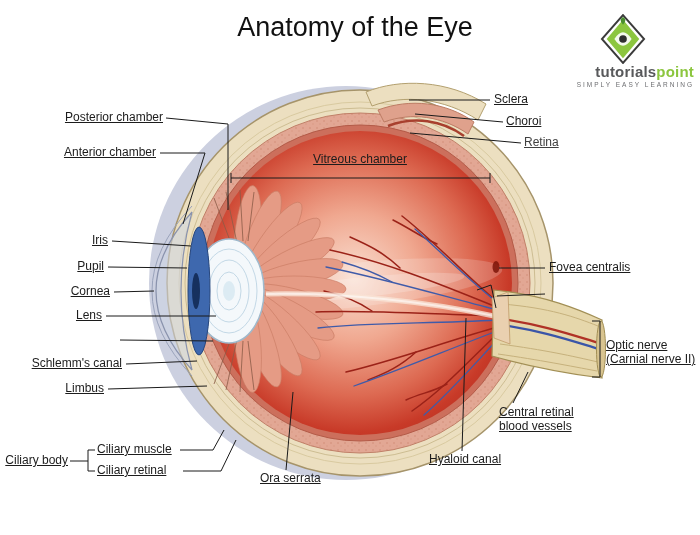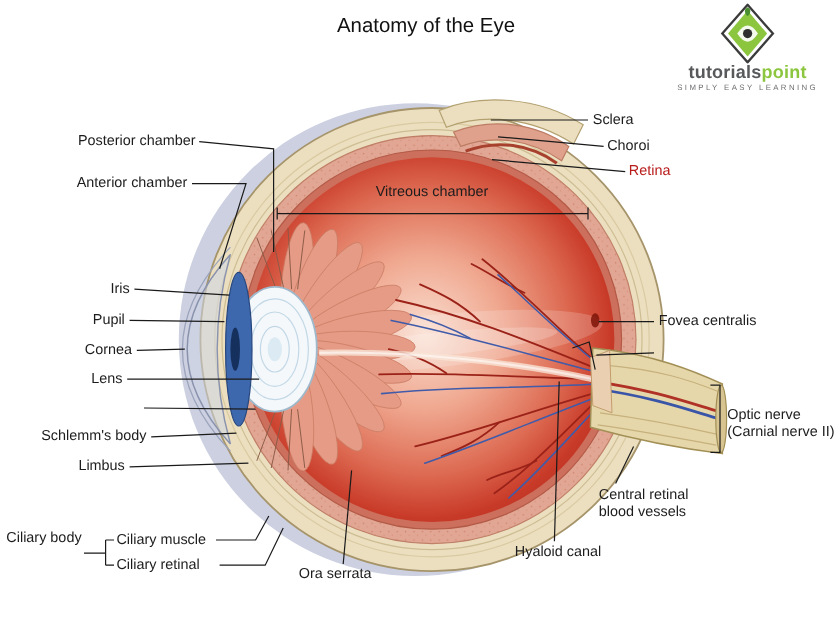--- a/index.html
+++ b/index.html
@@ -1,25 +1,25 @@
 <!DOCTYPE html>
 <html><head>
 <meta charset="utf-8">
 <style>
   html,body{margin:0;padding:0;background:#ffffff;}
   .stage{position:relative;width:700px;height:535px;background:#ffffff;overflow:hidden;
          font-family:"Liberation Sans",sans-serif;}
   .title{position:absolute;top:12px;left:355px;transform:translateX(-50%);
-         font-size:17px;color:#111;white-space:nowrap;}
+         font-size:27px;color:#111;white-space:nowrap;}
   .art{position:absolute;top:0;left:0;}
   .lbl{position:absolute;font-size:12px;color:#1c1c1c;white-space:nowrap;
-       transform:translateY(-50%);}
+       transform:translateY(-50%);text-decoration:underline;}
   .lbl.c{transform:translate(-50%,-50%);text-align:center;}
   .lbl.two{transform:none;line-height:14px;}
-  .logo{position:absolute;top:3px;left:552px;width:142px;text-align:center;}
+  .logo{position:absolute;top:14px;left:552px;width:142px;text-align:right;}
   .logo .icon{display:block;margin:0 auto;}
   .logo .brand{font-size:15px;font-weight:bold;letter-spacing:0.2px;line-height:15px;}
   .logo .brand .g1{color:#58595b;}
   .logo .brand .g2{color:#8cc63f;}
   .logo .tagline{font-size:6.5px;letter-spacing:2px;color:#6d6e71;margin-top:2px;}
 </style>
 </head>
 <body>
 
 <div class="stage">
@@ -192,38 +192,38 @@
     </div>
     <div class="tagline">SIMPLY EASY LEARNING</div>
   </div>
 
   <div class="lbl" style="top:117px;right:537px">Posterior chamber</div>
   <div class="lbl" style="top:152px;right:544px">Anterior chamber</div>
   <div class="lbl" style="top:240px;right:592px">Iris</div>
   <div class="lbl" style="top:266px;right:596px">Pupil</div>
   <div class="lbl" style="top:291px;right:590px">Cornea</div>
   <div class="lbl" style="top:315px;right:598px">Lens</div>
-  <div class="lbl" style="top:363px;right:578px">Schlemm's body</div>
+  <div class="lbl" style="top:363px;right:578px">Schlemm's canal</div>
   <div class="lbl" style="top:388px;right:596px">Limbus</div>
-  <div class="lbl" style="top:448px;right:632px">Ciliary body</div>
+  <div class="lbl" style="top:460px;right:632px">Ciliary body</div>
   <div class="lbl" style="top:449px;left:97px">Ciliary muscle</div>
   <div class="lbl" style="top:470px;left:97px">Ciliary retinal</div>
 
   <div class="lbl c" style="top:159px;left:360px">Vitreous chamber</div>
   <div class="lbl" style="top:99px;left:494px">Sclera</div>
   <div class="lbl" style="top:121px;left:506px">Choroi</div>
-  <div class="lbl" style="top:142px;left:524px;color:#b91c1c">Retina</div>
+  <div class="lbl" style="top:142px;left:524px;color:#404040">Retina</div>
   <div class="lbl" style="top:267px;left:549px">Fovea centralis</div>
 
   <div class="lbl two" style="top:338px;left:606px">
     <span>Optic nerve</span><br>
     <span>(Carnial nerve II)</span>
   </div>
 
   <div class="lbl two" style="top:405px;left:499px">
     <span>Central retinal</span><br>
     <span>blood vessels</span>
   </div>
 
   <div class="lbl" style="top:459px;left:429px">Hyaloid canal</div>
-  <div class="lbl" style="top:478px;left:249px">Ora serrata</div>
+  <div class="lbl" style="top:478px;left:260px">Ora serrata</div>
 
 </div>
 
 </body></html>

